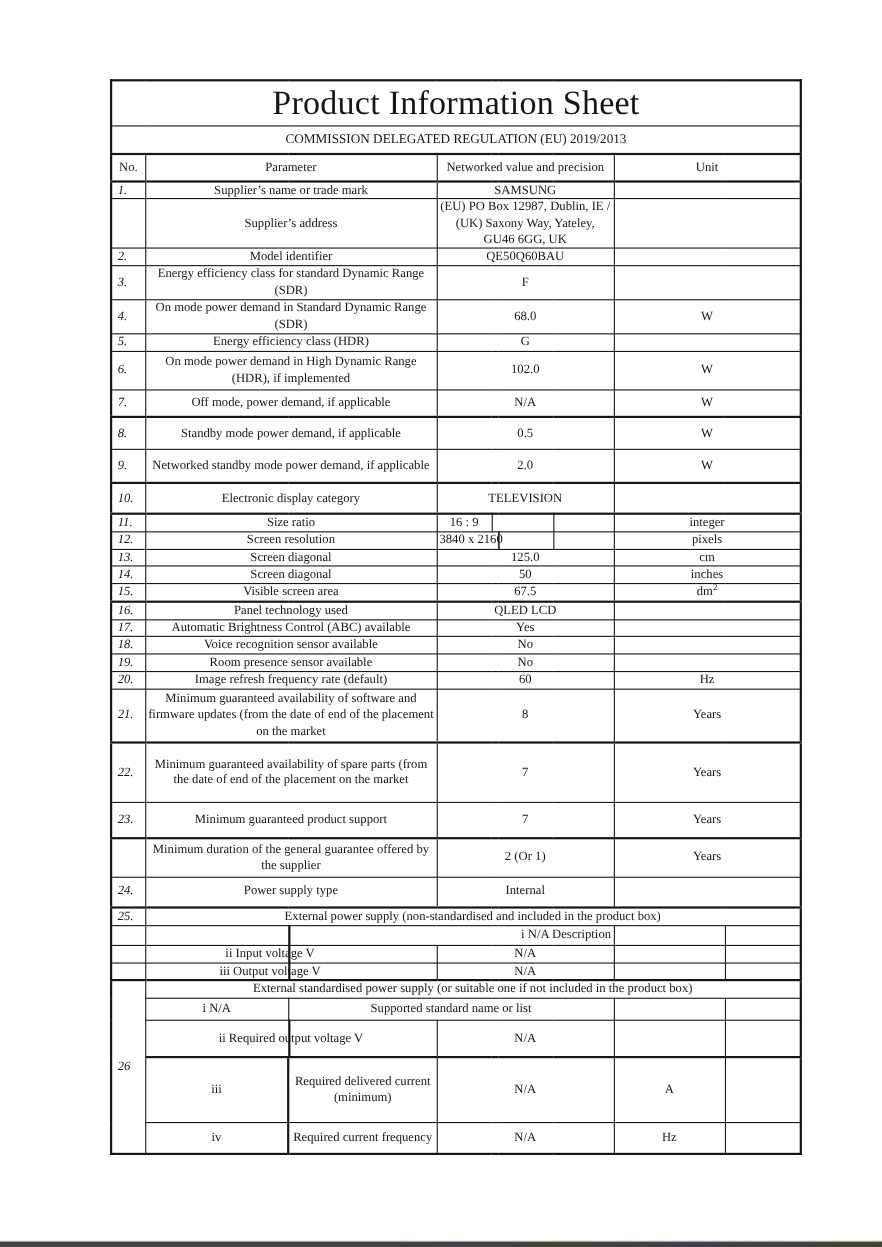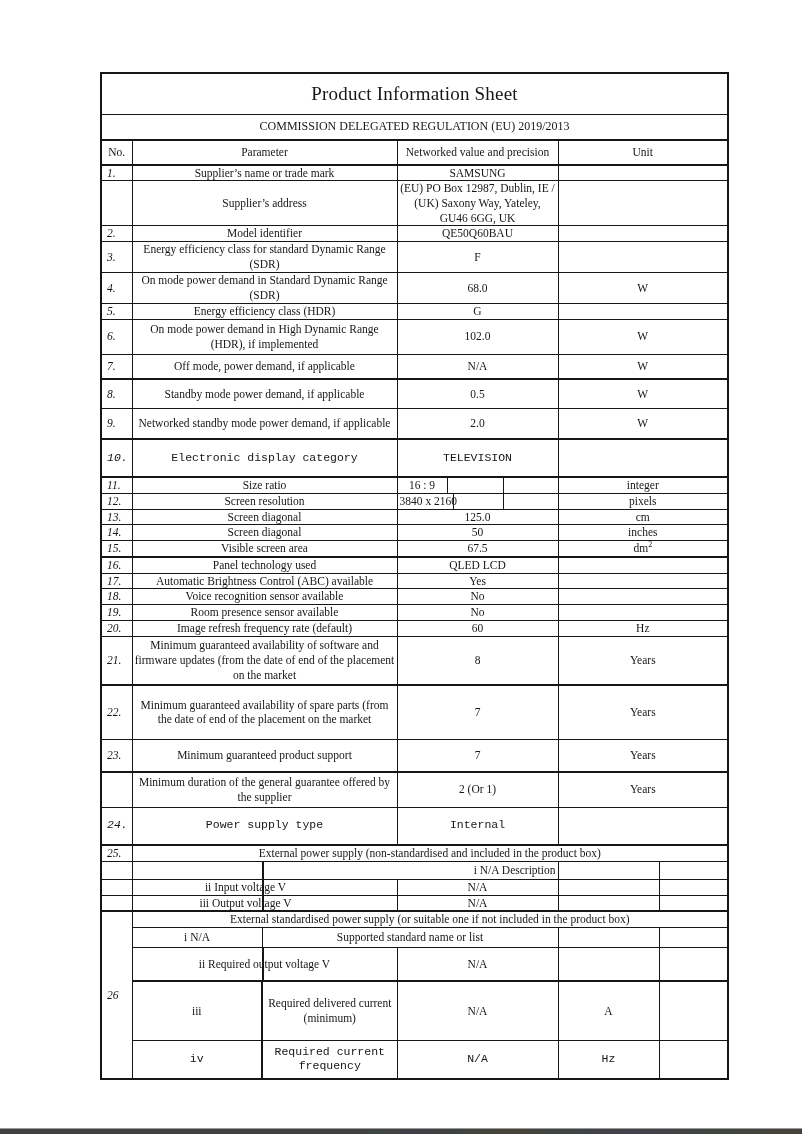--- a/index.html
+++ b/index.html
@@ -13,21 +13,21 @@
     border-collapse:collapse;table-layout:fixed;width:627px;
     border:2px solid #161616;
   }
   td{
     border:1px solid #161616;
     padding:0 2px;vertical-align:middle;text-align:center;
     font-size:11.5px;line-height:1.28;overflow:visible;
   }
   tr.thickb > td{border-bottom-width:2px;}
   .title-row td{border-bottom-width:1px;}
-  .title{font-size:19px;line-height:40px;letter-spacing:.2px;margin-top:12px;}
+  .title{font-size:31px;line-height:40px;letter-spacing:.2px;margin-top:12px;}
   .reg{font-size:12px;}
   .chead{font-size:11.5px;}
   td.no{font-style:italic;text-align:left;padding-left:5px;}
   td.param{}
   td.val{}
   td.unit{}
   td.nowrap{white-space:nowrap;}
   
   td.cut130{position:relative;}
   td.cut130::after{
@@ -38,21 +38,21 @@
     content:"";position:absolute;right:-1px;top:-1px;bottom:-1px;width:1px;background:#161616;
   }
   td.descleft{text-align:right;padding-left:64px;}
   td.shiftl{padding-right:40px;}
   td.bl2{border-left-width:2px;}
   sup{font-size:8px;line-height:0;}
   
   tr.rT{height:40px;} tr.rR{height:25px;} tr.rH{height:25px;margin-left:16px;}
   tr.h14{height:14px;} tr.h15{height:15px;} tr.h16{height:16px;}
   tr.h18{height:18px;} tr.h20{height:20px;padding-left:24px;} tr.h25{height:25px;}
-  tr.h29{height:29px;} tr.h30{height:38px;font-family:Liberation Mono, monospace;} tr.h31{height:31px;}
+  tr.h29{height:29px;} tr.h30{height:28px;} tr.h31{height:31px;}
   tr.h33{height:33px;} tr.h35{height:35px;} tr.h45{height:45px;}
   tr.h48{height:60px;} tr.h49{height:49px;} tr.h54{height:54px;}
   
   .bottom-bar{
     position:absolute;left:0;top:1128px;width:802px;height:6px;
     border-top:1px solid #9a9a9a;
     background:linear-gradient(to right,
       #414141 0%, #414141 44%, #3e4640 47%, #443f48 51%, #3f4440 57%,
       #474338 64%, #3e4444 71%, #44404a 79%, #3f4540 88%, #46423a 100%);
   }

